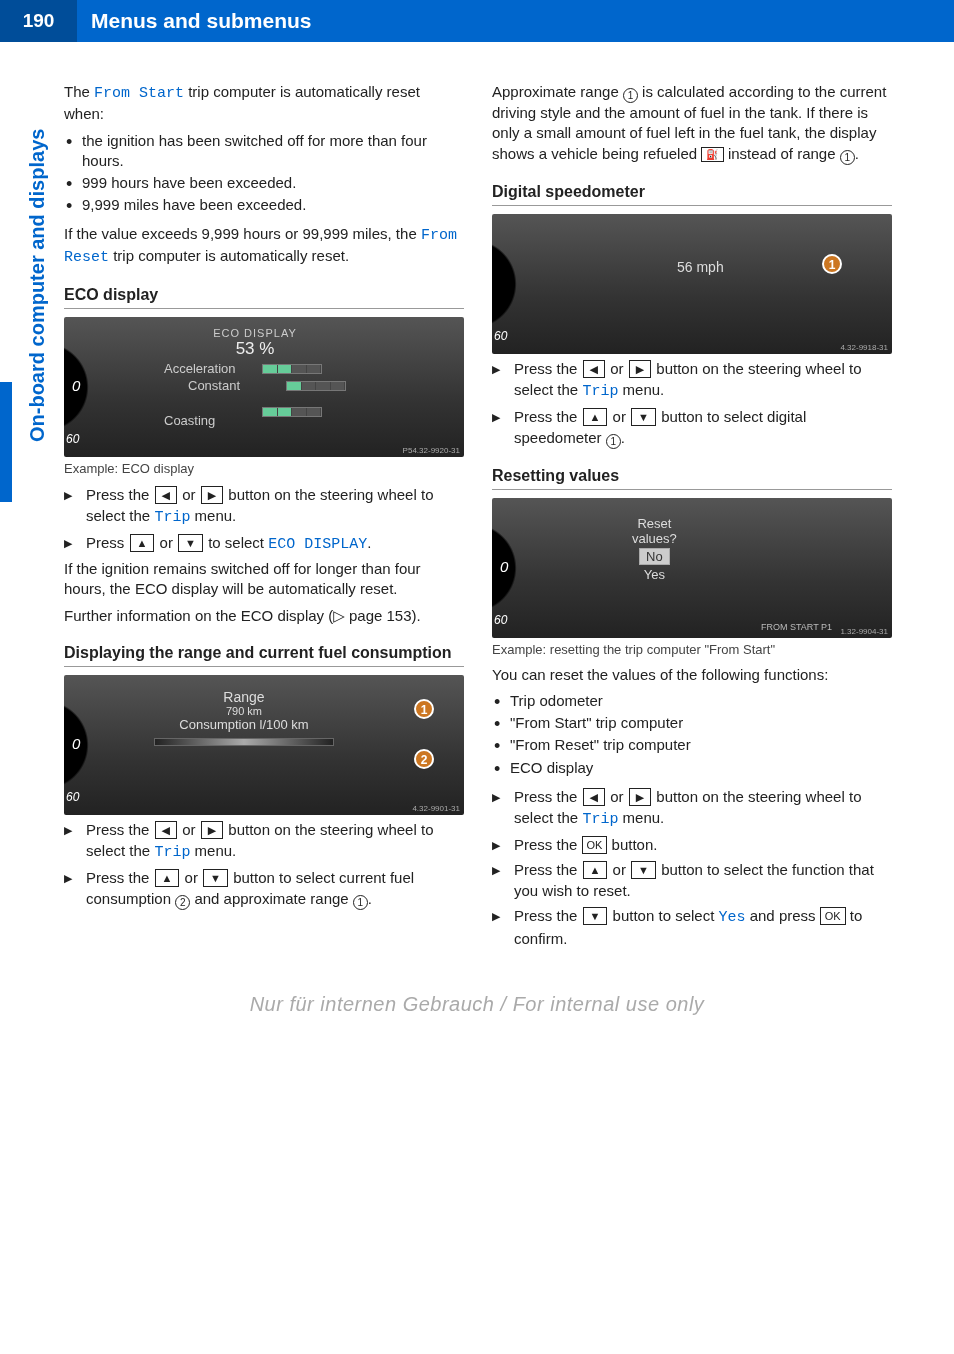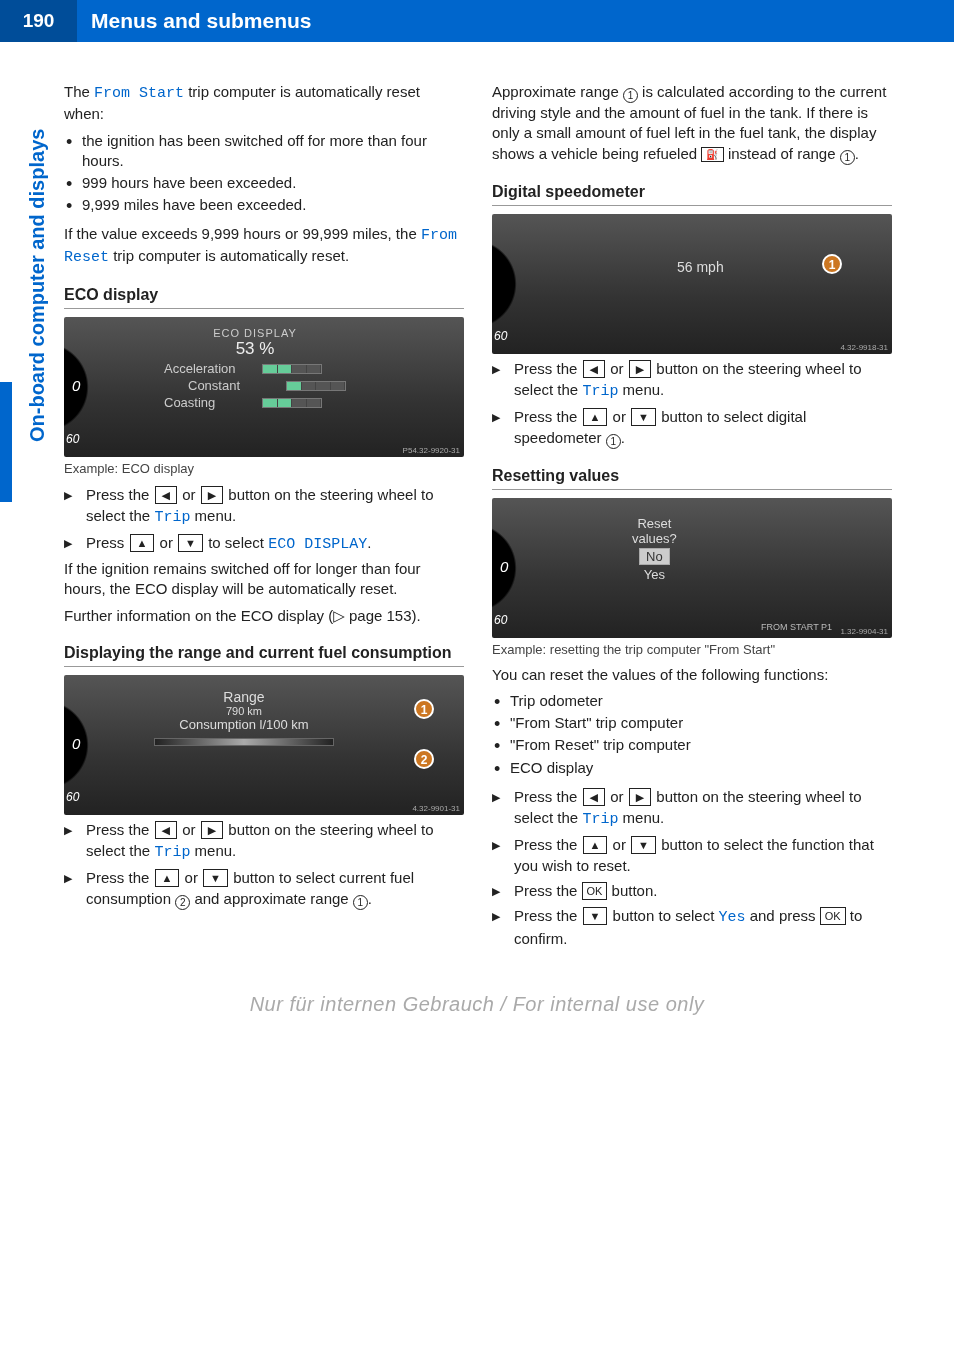--- a/index.html
+++ b/index.html
@@ -99,21 +99,21 @@
           <div class="row">
               <span style="width:90px;margin-left:24px;">Constant</span>
               <span class="bar">
                 <span class="seg fill"></span>
                 <span class="seg"></span>
                 <span class="seg"></span>
                 <span class="seg"></span>
               </span>
             </div>
           <div class="row">
-              <span style="width:90px;">Coasting</span>
+              <span style="width:90px;margin-top:18px;">Coasting</span>
               <span class="bar">
                 <span class="seg fill"></span>
                 <span class="seg fill"></span>
                 <span class="seg"></span>
                 <span class="seg"></span>
               </span>
             </div>
         </div>
         <div class="img-code">P54.32-9920-31</div>
       </div>
@@ -199,24 +199,24 @@
         <li>Trip odometer</li>
         <li>"From Start" trip computer</li>
         <li>"From Reset" trip computer</li>
         <li>ECO display</li>
       </ul>
       <ul class="step-list">
         <li>
           <span>Press the </span><span class="btn-icon">◀</span><span> or </span><span class="btn-icon">▶</span><span> button on the steering wheel to select the </span><span class="menu-text">Trip</span><span> menu.</span>
         </li>
         <li>
+          <span>Press the </span><span class="ok-btn">OK</span><span> button.</span>
+        </li>
+        <li>
           <span>Press the </span><span class="btn-icon">▲</span><span> or </span><span class="btn-icon">▼</span><span> button to select the function that you wish to reset.</span>
-        </li>
-        <li>
-          <span>Press the </span><span class="ok-btn">OK</span><span> button.</span>
         </li>
         <li>
           <span>Press the </span><span class="btn-icon">▼</span><span> button to select </span><span class="menu-text">Yes</span><span> and press </span><span class="ok-btn">OK</span><span> to confirm.</span>
         </li>
       </ul>
     </div>
   </div>
 </div>
 
 <div class="footer">Nur für internen Gebrauch / For internal use only</div>

